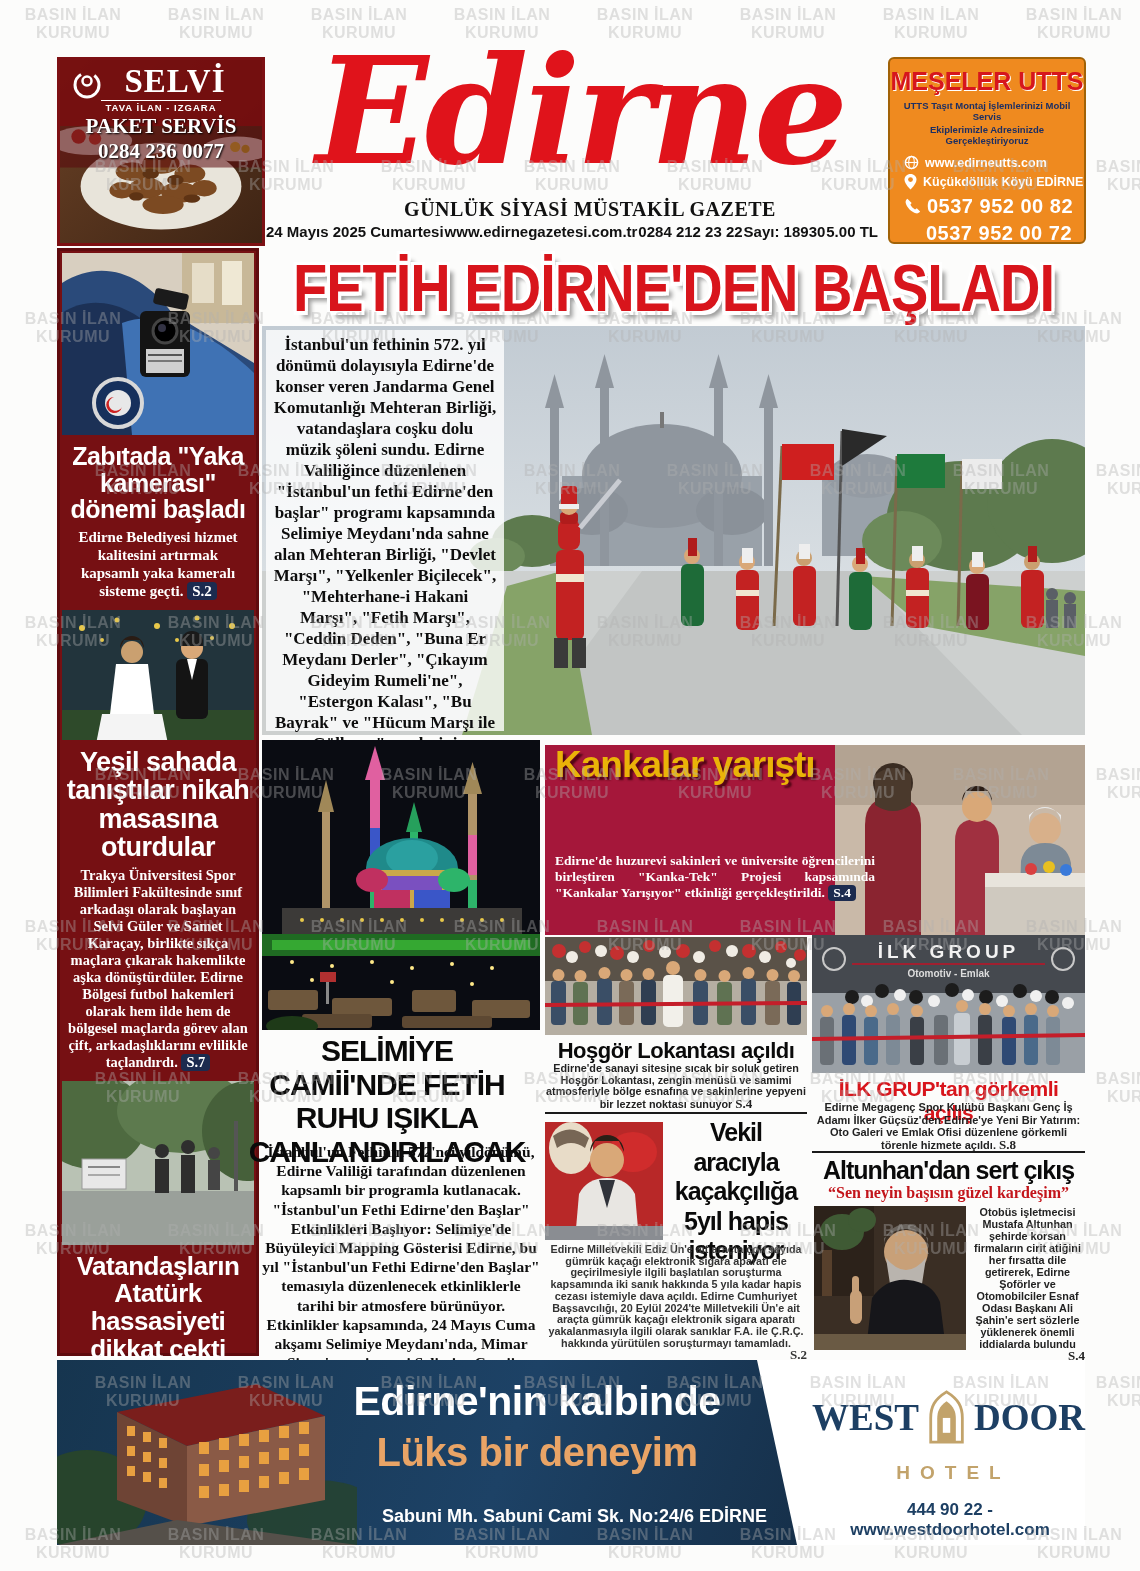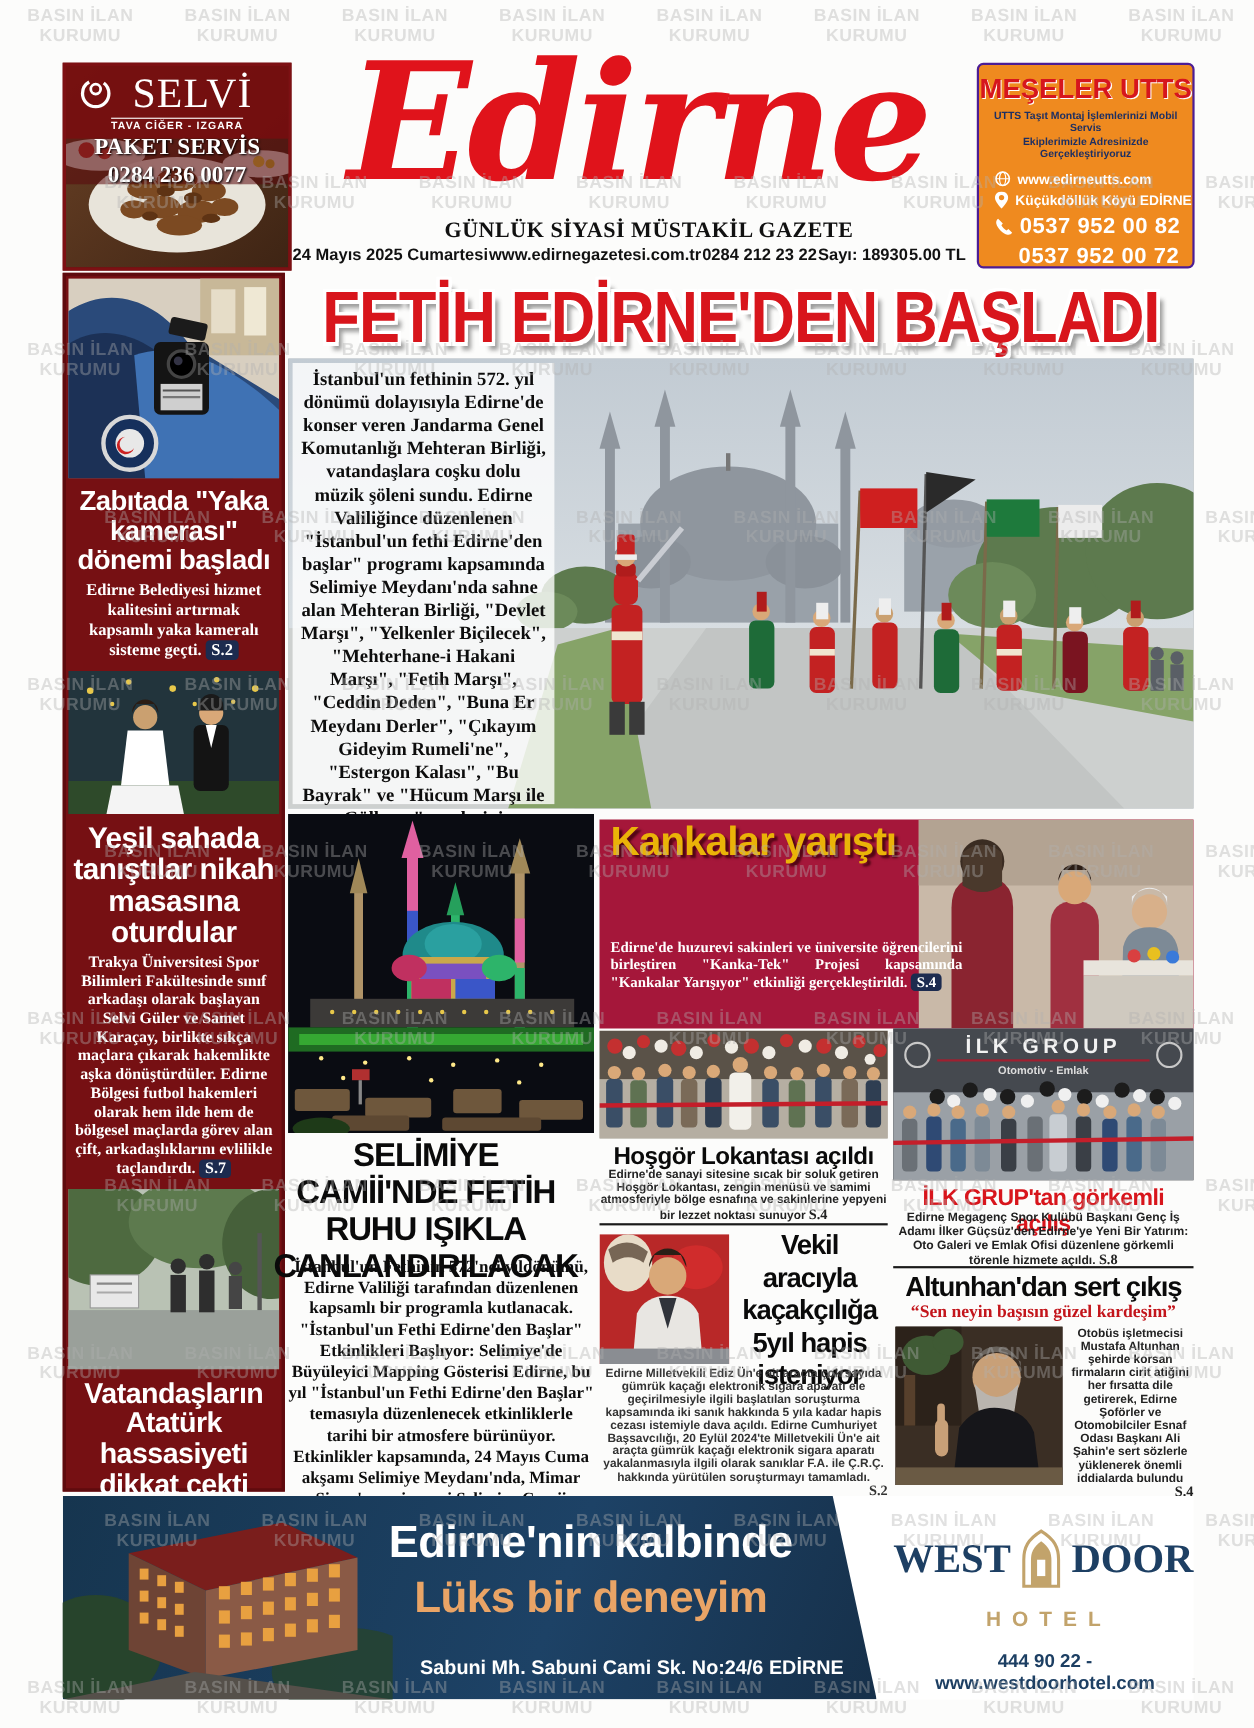--- a/index.html
+++ b/index.html
@@ -8,21 +8,21 @@
   .abs{position:absolute;}
   
   #watermarks{position:absolute;inset:0;z-index:40;pointer-events:none;}
   .wm{position:absolute;width:130px;text-align:center;font-weight:bold;font-size:16px;line-height:1.12;
       color:rgba(175,175,175,0.38);letter-spacing:0.5px;font-family:"Liberation Sans",sans-serif;}
   
   #selvi{left:57px;top:57px;width:202px;height:183px;border:3px solid #7d1013;background:#6d0f12;z-index:10;}
   #selvi .food{position:absolute;left:0;top:0;width:100%;height:100%;}
   #selvi .ovl{position:absolute;left:0;top:0;width:100%;text-align:center;color:#fff;}
   #utts{left:888px;top:57px;width:194px;height:183px;background:#ef8a1f;border-radius:6px;
-        border:2px solid #4c1d95;z-index:10;text-align:center;}
+        border:2px solid #a16207;z-index:10;text-align:center;}
   #utts .brand{margin-top:8px;font-size:25px;font-weight:bold;color:#d6161d;letter-spacing:0;
         text-shadow:1px 1px 0 #fff;}
   #utts .l{font-size:9.5px;font-weight:bold;color:#1d2f63;margin-top:4px;}
   #utts .c{display:flex;align-items:center;justify-content:flex-start;gap:6px;color:#fff;margin:4px 0 0 14px;}
   #utts .c.small{font-size:12.5px;font-weight:bold;}
   #utts .c.big{font-size:20px;font-weight:bold;letter-spacing:0.5px;}
   
   #mast-title{left:285px;top:26px;width:590px;height:178px;z-index:10;text-align:center;
       font-family:"DejaVu Serif",serif;font-style:italic;font-weight:bold;font-size:148px;line-height:170px;
       color:#e0131b;letter-spacing:-4px;}
@@ -505,22 +505,22 @@
           <ellipse cx="128" cy="134" rx="8" ry="4"></ellipse>
       </g>
       <rect width="196" height="64" fill="rgba(120,10,14,0.88)"></rect>
       <rect y="64" width="196" height="40" fill="rgba(90,8,12,0.55)"></rect>
     </svg>
     <div class="ovl" style="top:2px;">
       <svg width="34" height="34" viewBox="0 0 34 34" style="position:absolute;left:10px;top:6px;">
         <circle cx="17" cy="17" r="12" fill="none" stroke="#fff" stroke-width="3" stroke-dasharray="50 14"></circle>
         <circle cx="17" cy="13" r="4.5" fill="none" stroke="#fff" stroke-width="2.5"></circle>
       </svg>
-      <div class="serif" style="margin:1px 0 0 28px;font-size:38px;font-weight:normal;letter-spacing:1px;">SELVİ</div>
-      <div style="font-size:9.5px;font-weight:bold;letter-spacing:1px;border-top:1px solid #fff;width:120px;margin:0 auto;padding-top:1px;">TAVA CİĞER - IZGARA</div>
+      <div class="serif" style="margin:1px 0 0 28px;font-size:33px;font-weight:bold;letter-spacing:1px;">SELVİ</div>
+      <div style="font-size:9.5px;font-weight:bold;letter-spacing:1px;border-top:1px solid #fff;width:120px;margin:0 auto;padding-top:1px;">TAVA İLAN - IZGARA</div>
       <div class="serif" style="font-size:21px;font-weight:bold;margin-top:1px;text-shadow:1px 1px 2px #000;">PAKET SERVİS</div>
       <div class="serif" style="font-size:21px;font-weight:bold;text-shadow:1px 1px 2px #000;">0284 236 0077</div>
     </div>
   </div>
 
   <div class="abs" id="mast-title">Edirne</div>
   <div class="abs serif" id="mast-sub">GÜNLÜK SİYASİ MÜSTAKİL GAZETE</div>
   <div class="abs" id="mast-info">
     <span>24 Mayıs 2025 Cumartesi</span>
     <span>www.edirnegazetesi.com.tr</span>

